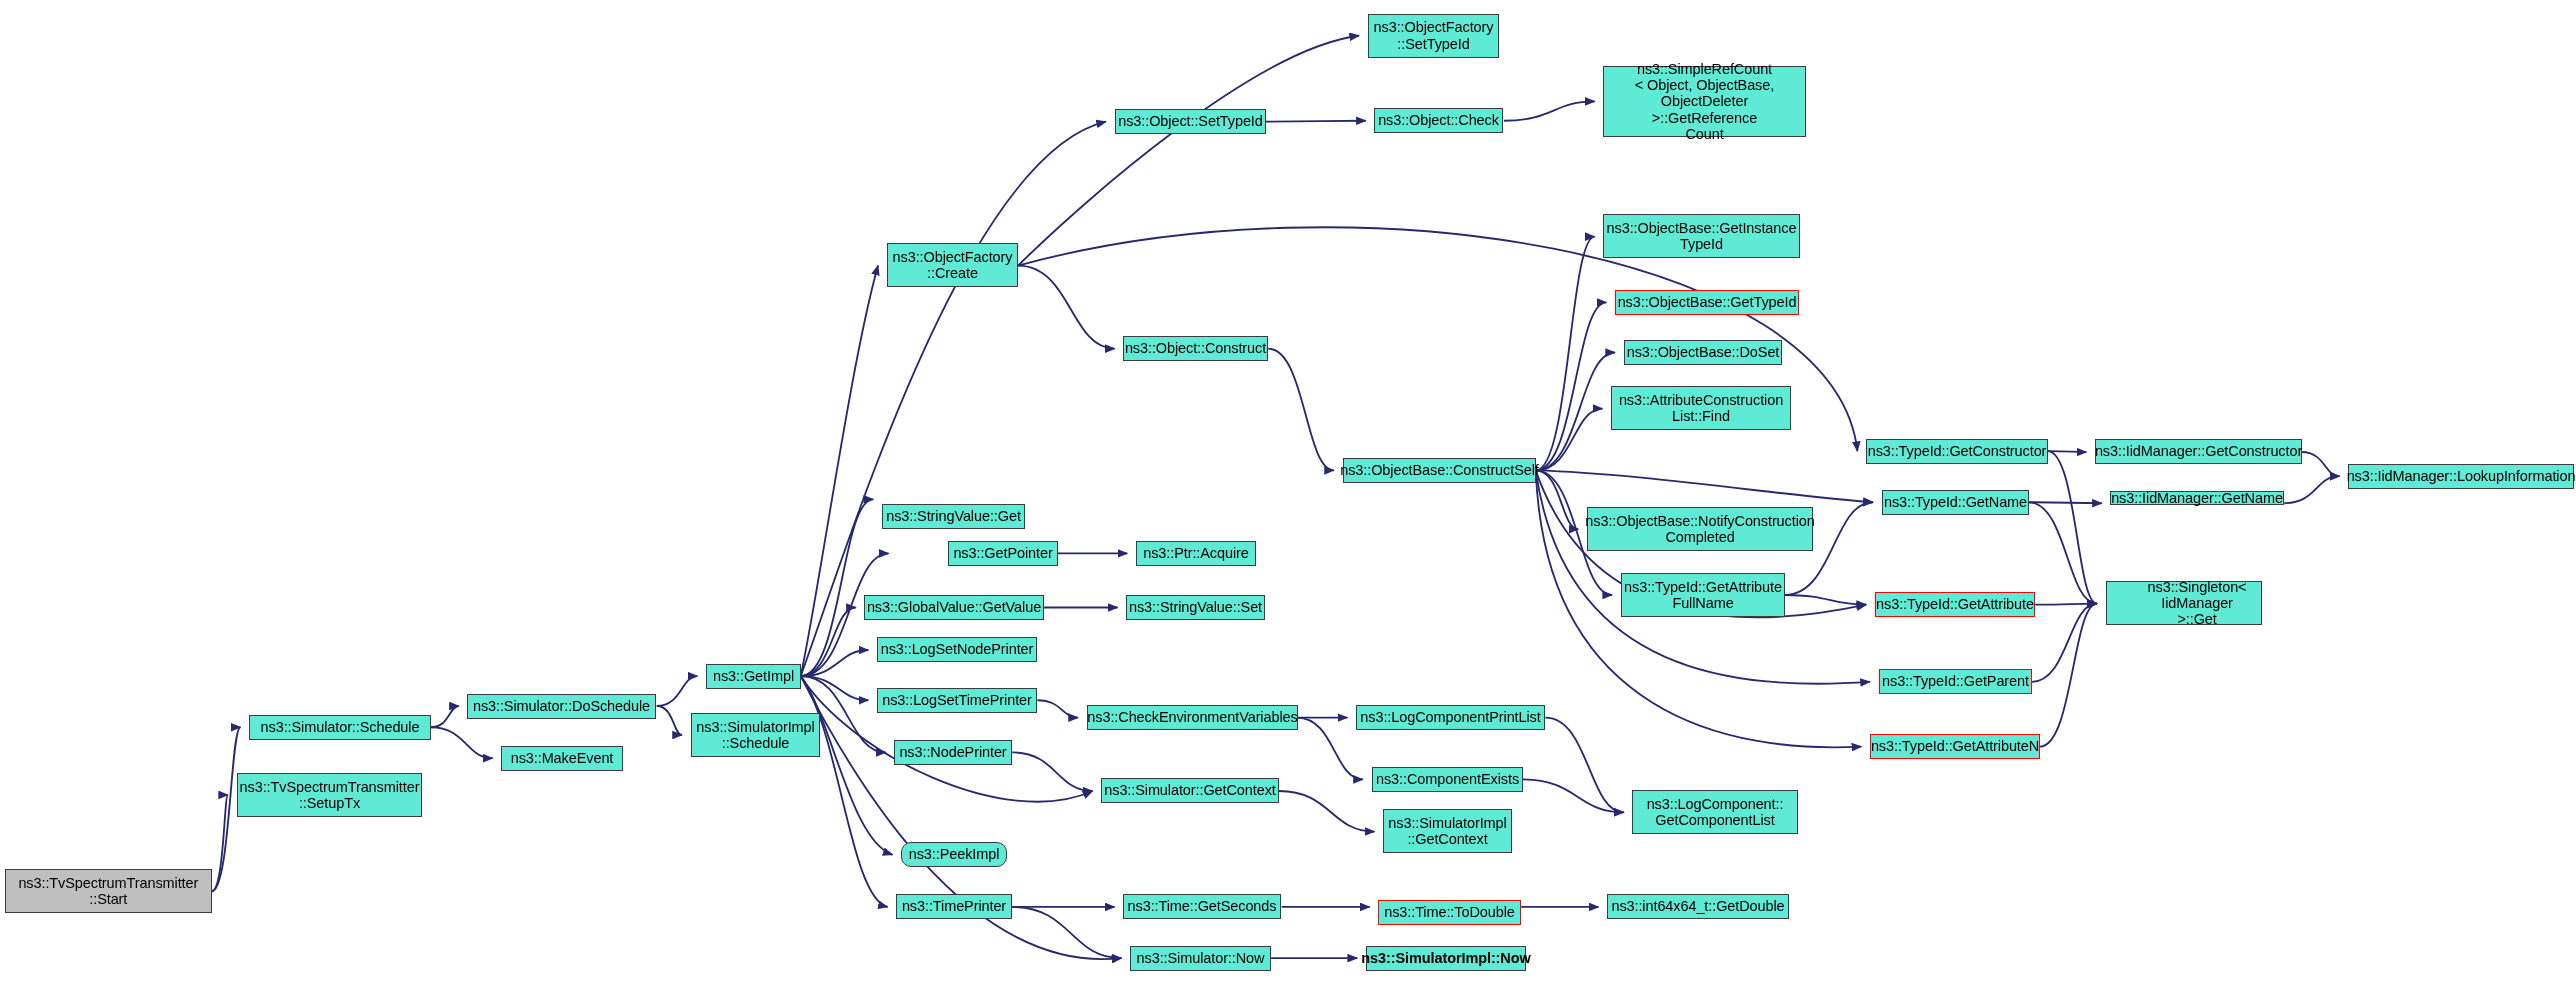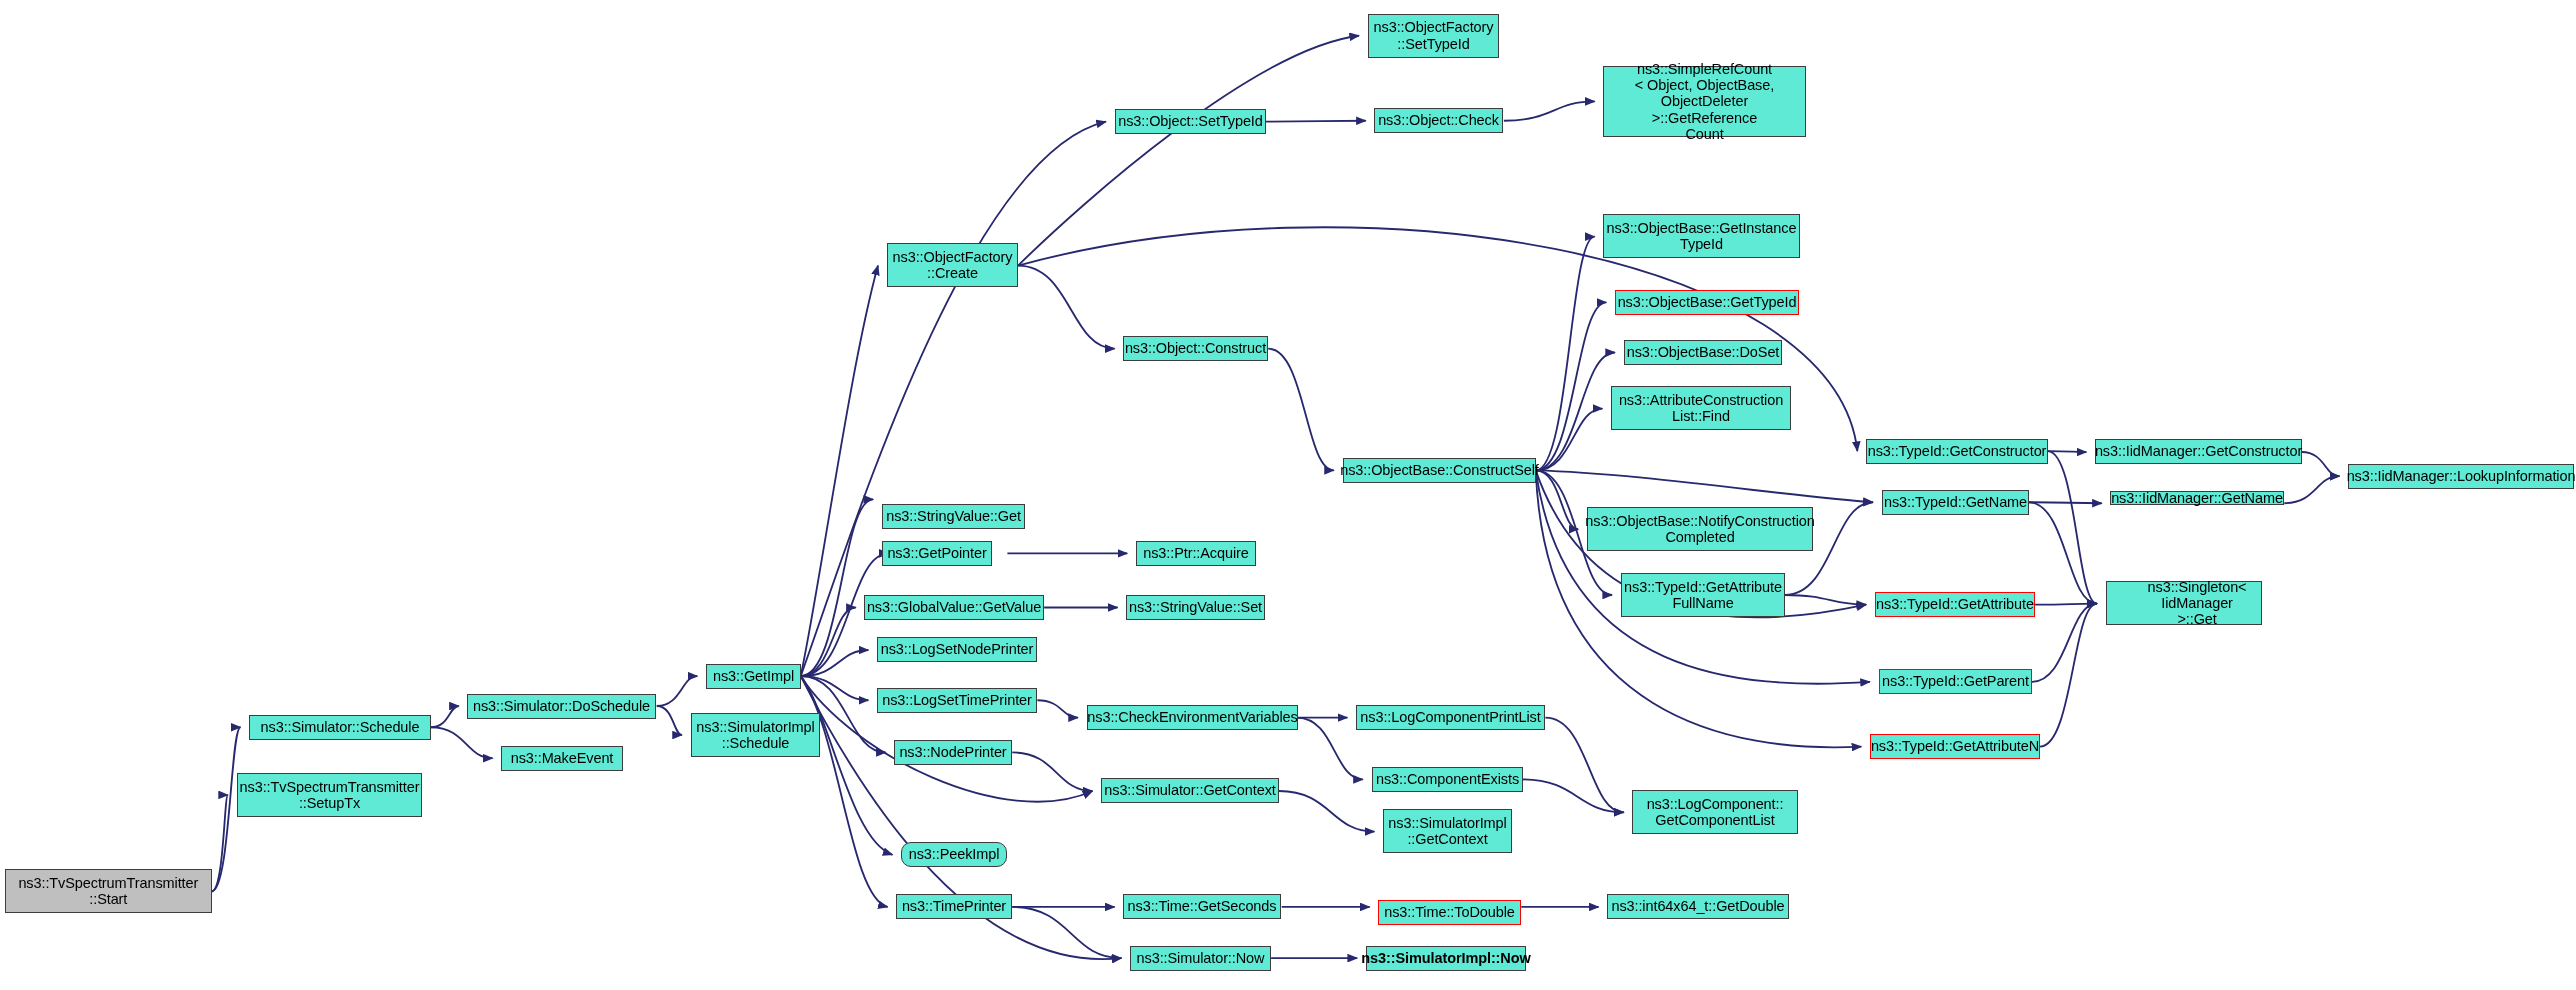--- a/index.html
+++ b/index.html
@@ -124,21 +124,21 @@
       <div class="node" style="left: 1882px; top: 490px; width: 147px; height: 25px;">ns3::TypeId::GetName</div>
       <div class="node red" style="left: 1875px; top: 592px; width: 160px; height: 25px;">ns3::TypeId::GetAttribute</div>
       <div class="node red" style="left: 1879px; top: 669px; width: 153px; height: 25px;">ns3::TypeId::GetParent</div>
       <div class="node red" style="left: 1870px; top: 734px; width: 170px; height: 25px;">ns3::TypeId::GetAttributeN</div>
       <div class="node" style="left: 2106px; top: 581px; width: 156px; height: 44px; padding-left: 30px;">ns3::Singleton&lt; IidManager
 &gt;::Get</div>
       <div class="node" style="left: 2095px; top: 439px; width: 207px; height: 25px;">ns3::IidManager::GetConstructor</div>
       <div class="node" style="left: 2110px; top: 491px; width: 174px; height: 14px;">ns3::IidManager::GetName</div>
       <div class="node" style="left: 2348px; top: 464px; width: 226px; height: 25px;">ns3::IidManager::LookupInformation</div>
       <div class="node" style="left: 882px; top: 487px; width: 143px; height: 25px; margin-top: 17px;">ns3::StringValue::Get</div>
-      <div class="node" style="left: 882px; top: 541px; width: 110px; height: 25px;">ns3::GetPointer</div>
+      <div class="node" style="left: 948px; top: 541px; width: 110px; height: 25px;">ns3::GetPointer</div>
       <div class="node" style="left: 1136px; top: 541px; width: 120px; height: 25px;">ns3::Ptr::Acquire</div>
       <div class="node" style="left: 864px; top: 595px; width: 180px; height: 25px;">ns3::GlobalValue::GetValue</div>
       <div class="node" style="left: 1126px; top: 595px; width: 139px; height: 25px;">ns3::StringValue::Set</div>
       <div class="node" style="left: 877px; top: 637px; width: 160px; height: 25px;">ns3::LogSetNodePrinter</div>
       <div class="node" style="left: 877px; top: 688px; width: 160px; height: 25px;">ns3::LogSetTimePrinter</div>
       <div class="node" style="left: 894px; top: 740px; width: 118px; height: 25px;">ns3::NodePrinter</div>
       <div class="node" style="left: 1087px; top: 705px; width: 211px; height: 25px;">ns3::CheckEnvironmentVariables</div>
       <div class="node" style="left: 1356px; top: 705px; width: 189px; height: 25px;">ns3::LogComponentPrintList</div>
       <div class="node" style="left: 1372px; top: 767px; width: 151px; height: 25px;">ns3::ComponentExists</div>
       <div class="node" style="left: 1101px; top: 778px; width: 178px; height: 25px;">ns3::Simulator::GetContext</div>

